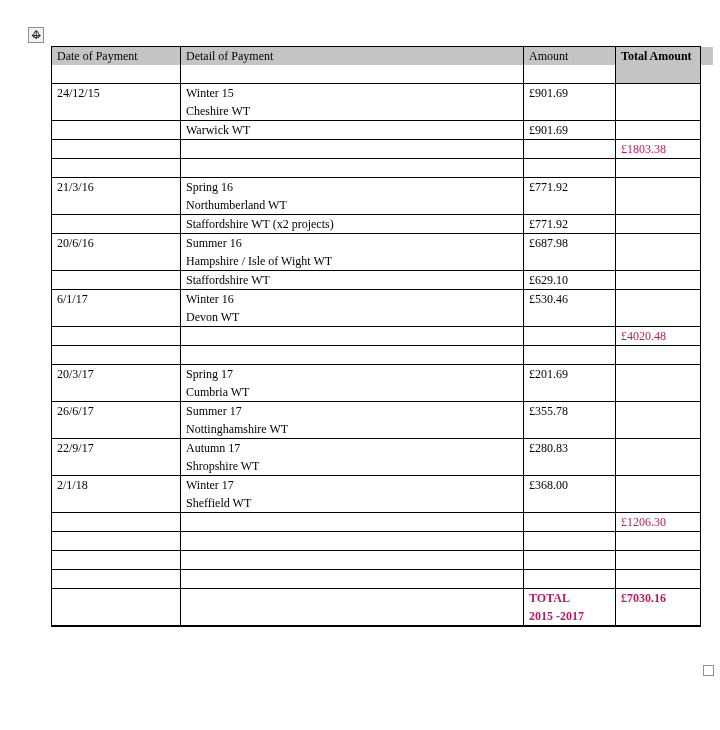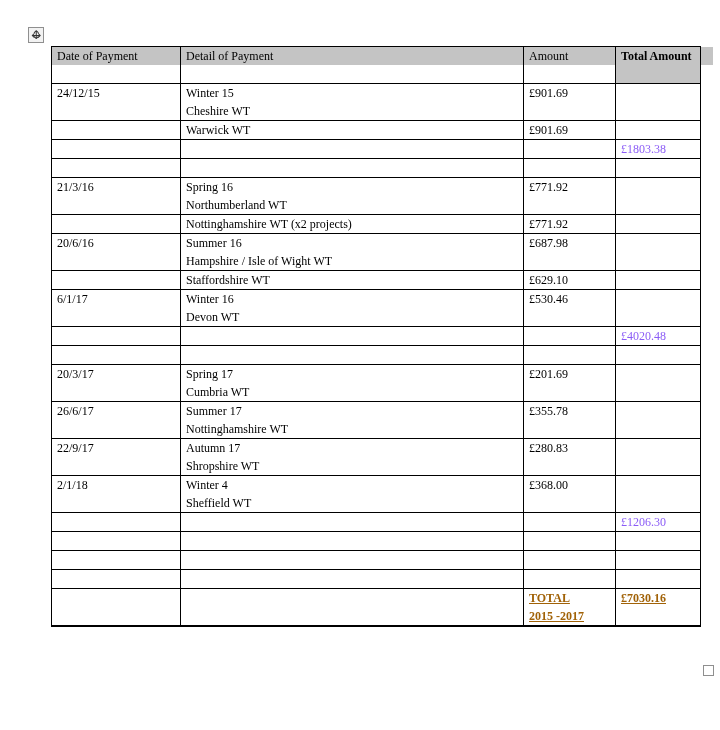--- a/index.html
+++ b/index.html
@@ -35,22 +35,22 @@
     border:1px solid #000;vertical-align:top;
     padding:0 4px 0 5px;white-space:pre-line;overflow:visible;
   }
   table.doc{border-bottom:2px solid #000;}
   tr.h2{height:37px;}
   tr.h1{height:19px;}
   
   td.hdr{background:linear-gradient(#c4c4c4 0px,#c4c4c4 18px,transparent 18px) no-repeat;}
   
   td.hdr-full{background:#c4c4c4;font-weight:bold;}
-  td.red{color:#8b5cf6;}
-  td.grand{color:#a16207;font-weight:bold;text-decoration:underline;}
+  td.red{color:#be185d;}
+  td.grand{color:#be185d;font-weight:bold;}
 </style>
 </head>
 <body>
 
 <div id="stage">
 
   <div class="move-handle">
     <span class="arr">↔</span>
     <span class="arr">↕</span>
   </div>
@@ -99,21 +99,21 @@
       </tr>
       <tr class="h2">
         <td>21/3/16</td>
         <td>Spring 16
 Northumberland WT</td>
         <td>£771.92</td>
         <td></td>
       </tr>
       <tr class="h1">
         <td></td>
-        <td>Nottinghamshire WT (x2 projects)</td>
+        <td>Staffordshire WT (x2 projects)</td>
         <td>£771.92</td>
         <td></td>
       </tr>
       <tr class="h2">
         <td>20/6/16</td>
         <td>Summer 16
 Hampshire / Isle of Wight WT</td>
         <td>£687.98</td>
         <td></td>
       </tr>
@@ -158,21 +158,21 @@
       </tr>
       <tr class="h2">
         <td>22/9/17</td>
         <td>Autumn 17
 Shropshire WT</td>
         <td>£280.83</td>
         <td></td>
       </tr>
       <tr class="h2">
         <td>2/1/18</td>
-        <td>Winter 4
+        <td>Winter 17
 Sheffield WT</td>
         <td>£368.00</td>
         <td></td>
       </tr>
       <tr class="h1">
         <td></td>
         <td></td>
         <td></td>
         <td class="red">£1206.30</td>
       </tr>

